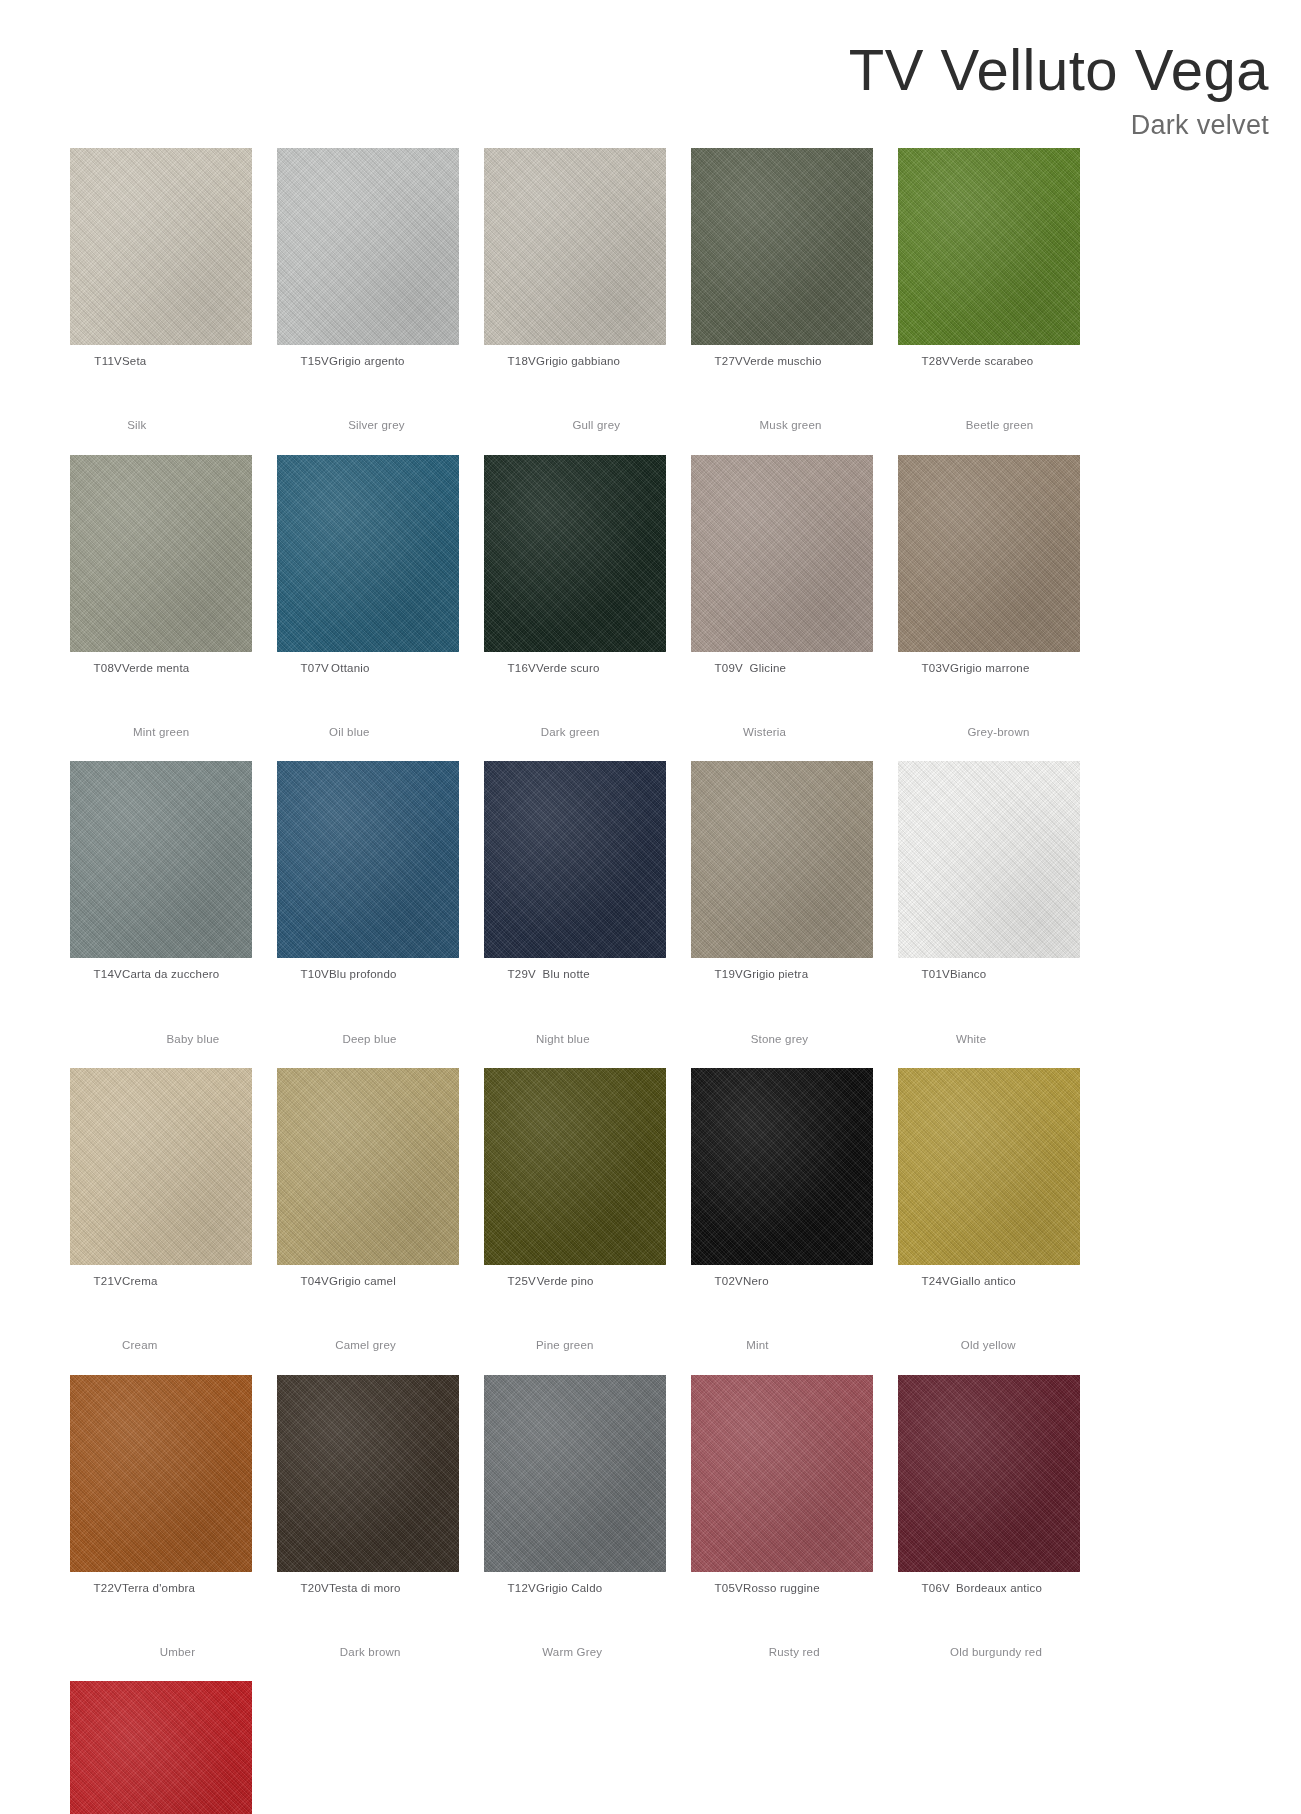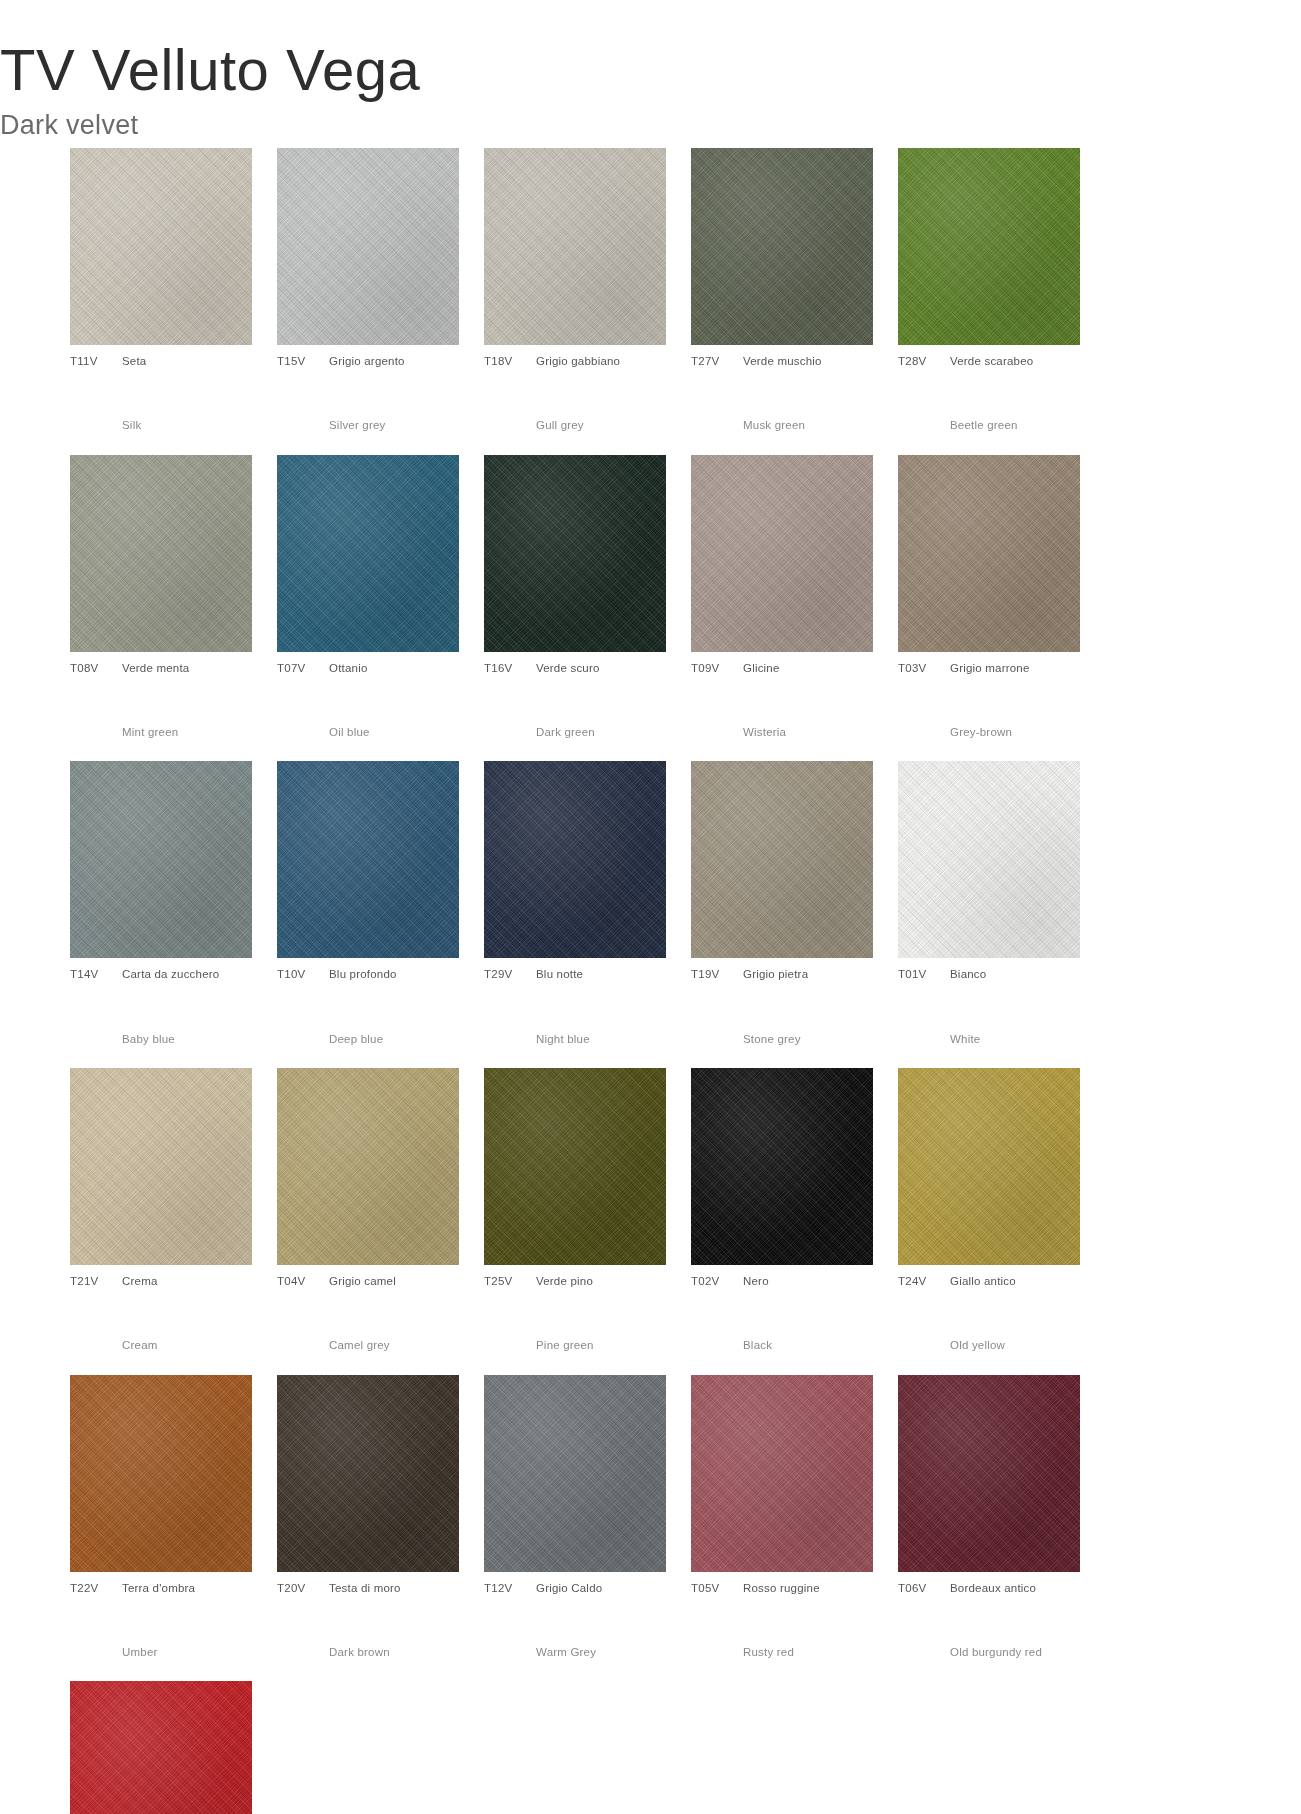--- a/index.html
+++ b/index.html
@@ -9,21 +9,22 @@
     height: 1814px;
     background: #ffffff;
     font-family: "Liberation Sans", sans-serif;
     overflow: hidden;
     position: relative;
   }
 
   
   .header {
     width: 100%;
-    padding: 38px 60px 0 0;
+    padding: 38px 32px 0 0;
+    text-align: right;
   }
   .header-title {
     font-family: "Liberation Sans", sans-serif;
     font-size: 58px;
     font-weight: 300;
     letter-spacing: 0.5px;
     color: #2e2e2e;
     line-height: 1.12;
     white-space: nowrap;
   }
@@ -46,20 +47,21 @@
     width: 1168px;
     display: grid;
     grid-template-columns: repeat(5, 182px);
     column-gap: 25px;
     row-gap: 0;
   }
 
   .swatch-cell {
     width: 182px;
     margin-bottom: 21px;
+    text-align: right;
   }
 
   .swatch-chip {
     width: 182px;
     height: 197px;
     position: relative;
     overflow: hidden;
   }
 
   
@@ -319,21 +321,21 @@
           <div class="swatch-name-en">Pine green</div>
         </div>
       </div>
     </div>
     <div class="swatch-cell">
       <div class="swatch-chip" style="background-color: rgb(12, 12, 12);"></div>
       <div class="swatch-caption">
         <div class="swatch-code">T02V</div>
         <div class="swatch-names">
           <div class="swatch-name-it">Nero</div>
-          <div class="swatch-name-en">Black</div>
+          <div class="swatch-name-en">Mint</div>
         </div>
       </div>
     </div>
     <div class="swatch-cell">
       <div class="swatch-chip" style="background-color: rgb(179, 155, 61);"></div>
       <div class="swatch-caption">
         <div class="swatch-code">T24V</div>
         <div class="swatch-names">
           <div class="swatch-name-it">Giallo antico</div>
           <div class="swatch-name-en">Old yellow</div>

